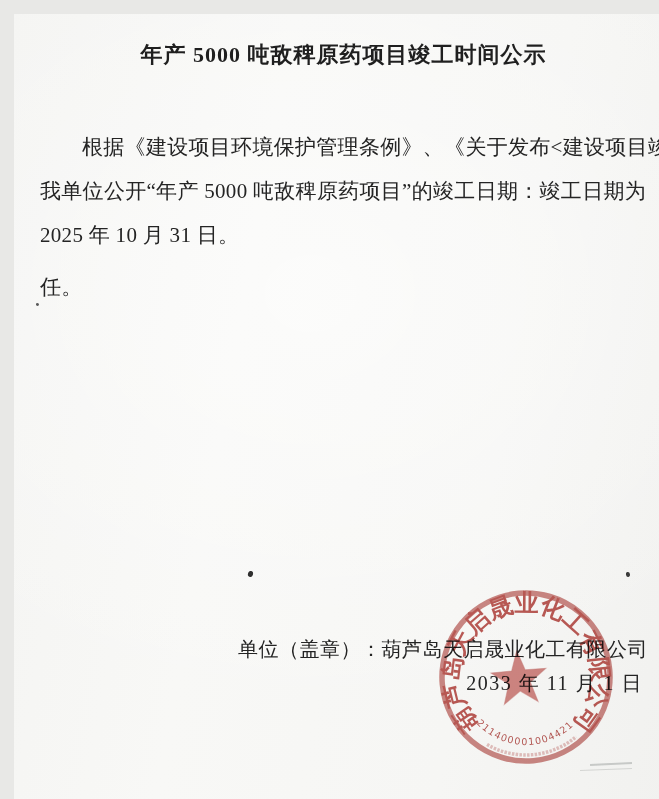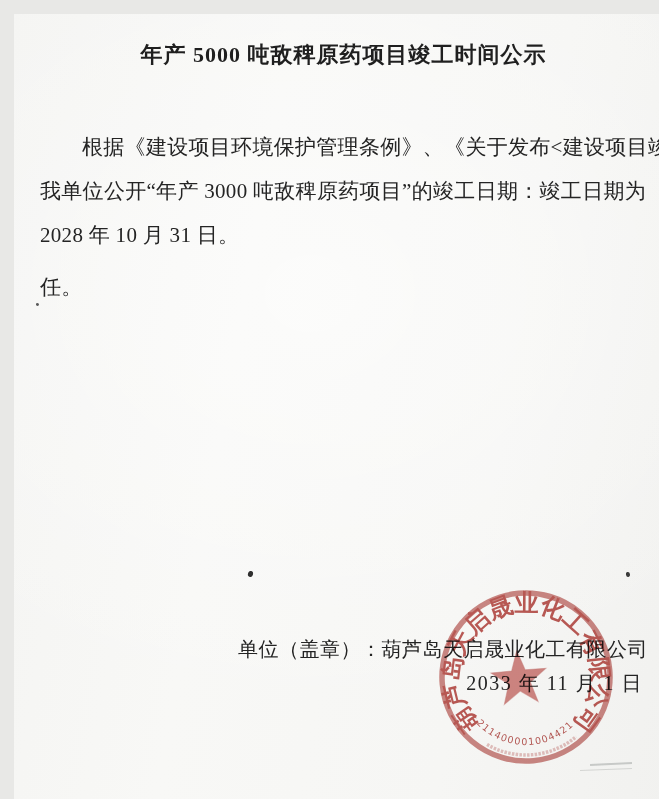--- a/index.html
+++ b/index.html
@@ -100,22 +100,22 @@
 </head>
 <body>
 
 <div class="page">
 
   <h1 class="doc-title">年产 5000 吨敌稗原药项目竣工时间公示</h1>
 
   <div class="doc-body">
     <p>
       <span class="line indent">根据《建设项目环境保护管理条例》、《关于发布&lt;建设项目竣工</span>
-      <span class="line">我单位公开“年产 3000 吨敌稗原药项目”的竣工日期：竣工日期为</span>
-      <span class="line">2028 年 10 月 31 日。</span>
+      <span class="line">我单位公开“年产 5000 吨敌稗原药项目”的竣工日期：竣工日期为</span>
+      <span class="line">2025 年 10 月 31 日。</span>
     </p>
     <p class="para-2">
       <span class="line">任。</span>
     </p>
   </div>
 
   <div class="sig-unit-line">
     <span>单位（盖章）：</span><span>葫芦岛天启晟业化工有限公司</span>
   </div>
 

